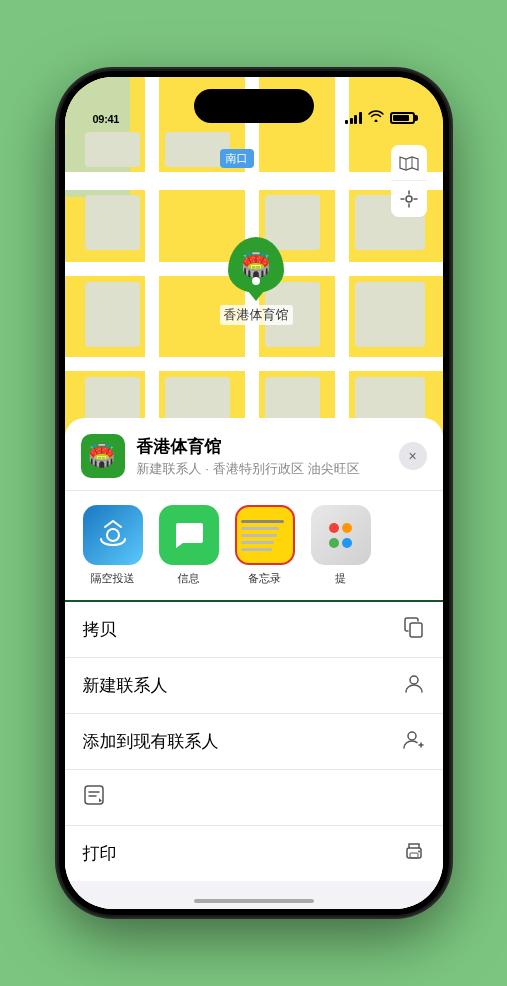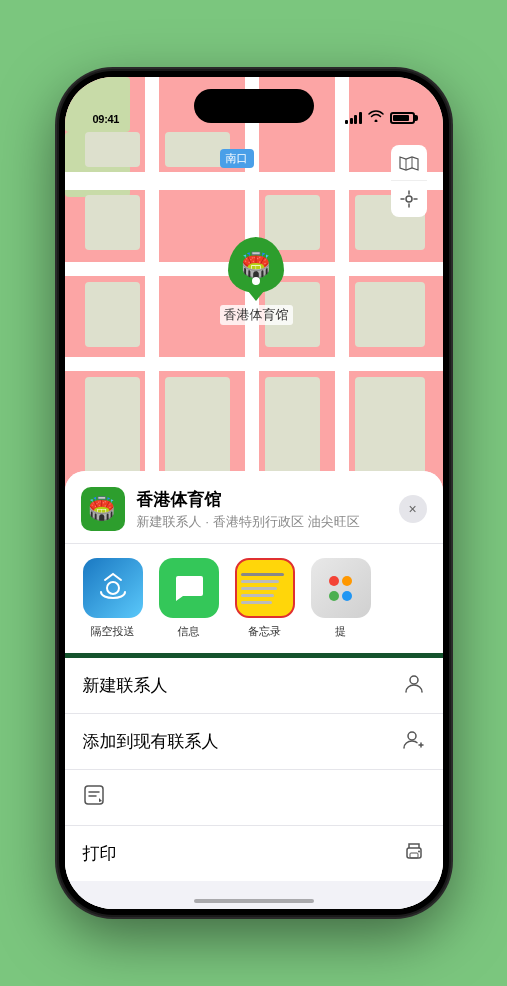--- a/index.html
+++ b/index.html
@@ -103,21 +103,21 @@
       width: 85%;
       height: 100%;
       background: #000;
       border-radius: 1px;
     }
     
     .map-area {
       position: absolute;
       top: 0; left: 0; right: 0;
       height: 420px;
-      background: #fca5a5;
+      background: #fde047;
       overflow: hidden;
       text-align: center;
     }
     
     .map-bg {
       width: 100%; height: 100%;
       position: relative;
     }
     .road-h {
       position: absolute;
@@ -291,21 +291,21 @@
       cursor: pointer;
       flex-shrink: 0;
     }
     
     .share-row {
       background: #fff;
       padding: 14px 16px;
       display: flex;
       gap: 12px;
       overflow-x: auto;
-      border-bottom: 5px solid #14532d;
+      border-bottom: 2px solid #14532d;
     }
     .share-item {
       display: flex;
       flex-direction: column;
       align-items: center;
       gap: 6px;
       min-width: 64px;
       cursor: pointer;
     }
     .share-item-icon {
@@ -531,20 +531,29 @@
               </div>
             </div>
           </div>
           <span class="share-item-label">提</span>
         </div>
 
       </div>
 
       <div class="action-list">
 
+        <div class="action-item">
+          <span class="action-label">拷贝</span>
+          <span class="action-icon">
+            <svg width="22" height="22" viewBox="0 0 22 22" fill="none">
+              <rect x="7" y="7" width="12" height="14" rx="2" stroke="#555" stroke-width="1.5"></rect>
+              <path d="M5 15H4a2 2 0 0 1-2-2V4a2 2 0 0 1 2-2h9a2 2 0 0 1 2 2v1" stroke="#555" stroke-width="1.5" stroke-linecap="round"></path>
+            </svg>
+          </span>
+        </div>
 
         <div class="action-item">
           <span class="action-label">新建联系人</span>
           <span class="action-icon">
             <svg width="22" height="22" viewBox="0 0 22 22" fill="none">
               <circle cx="11" cy="8" r="4" stroke="#555" stroke-width="1.5"></circle>
               <path d="M3 20c0-4 3.6-7 8-7s8 3 8 7" stroke="#555" stroke-width="1.5" stroke-linecap="round"></path>
             </svg>
           </span>
         </div>

